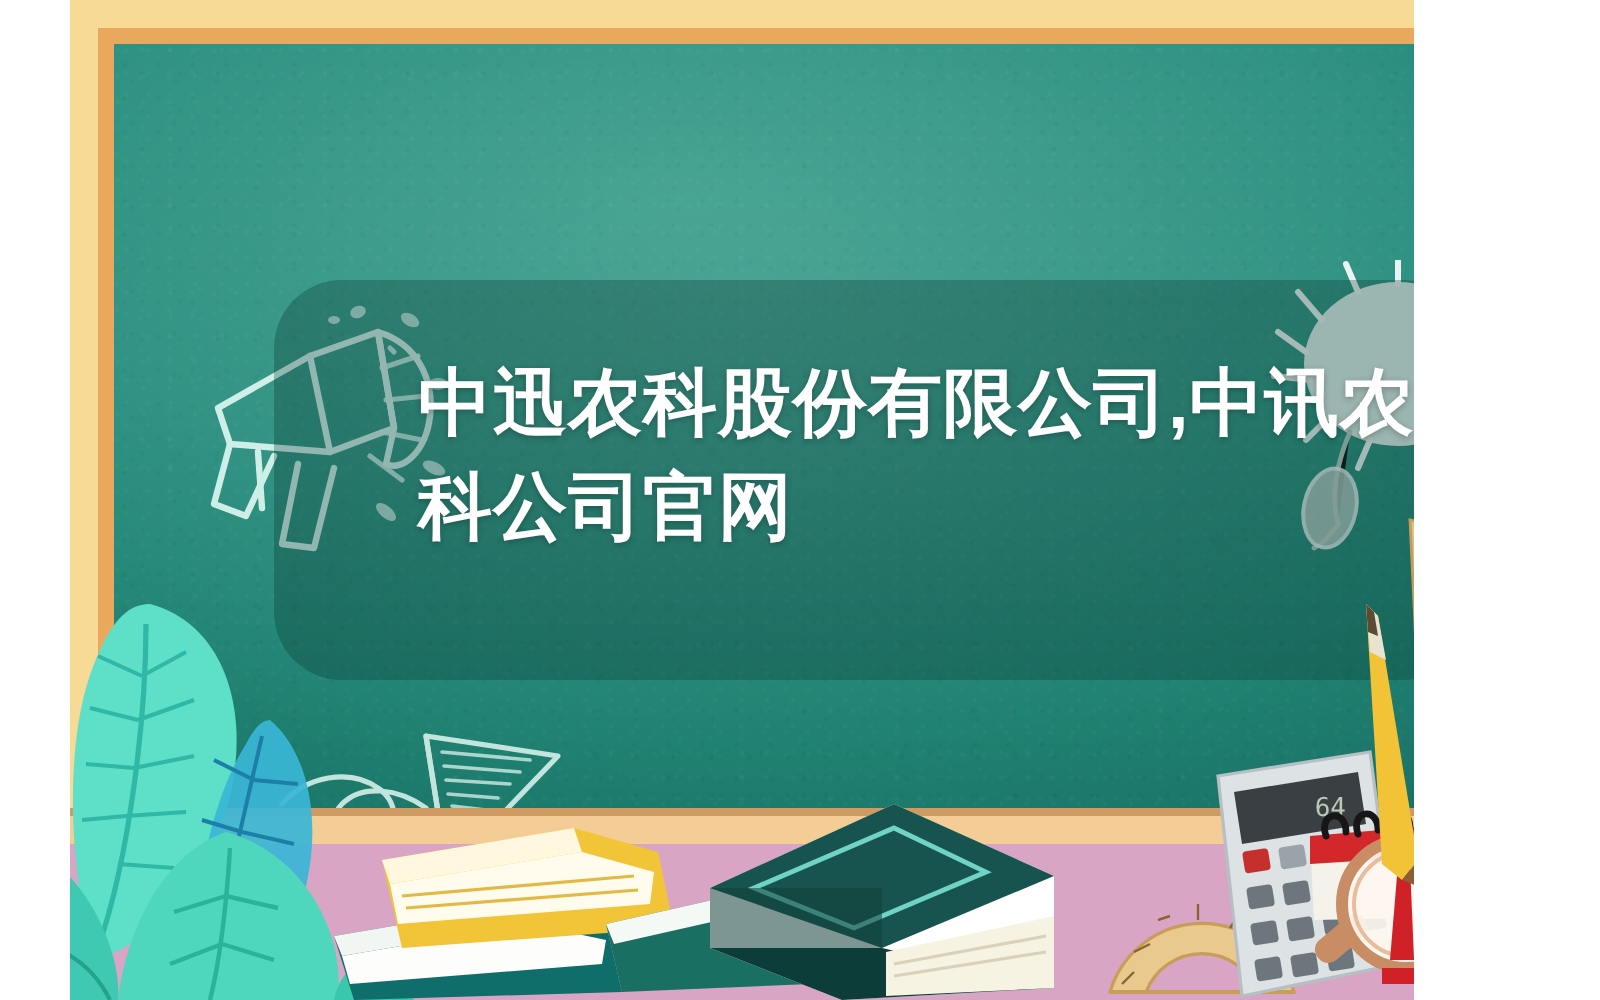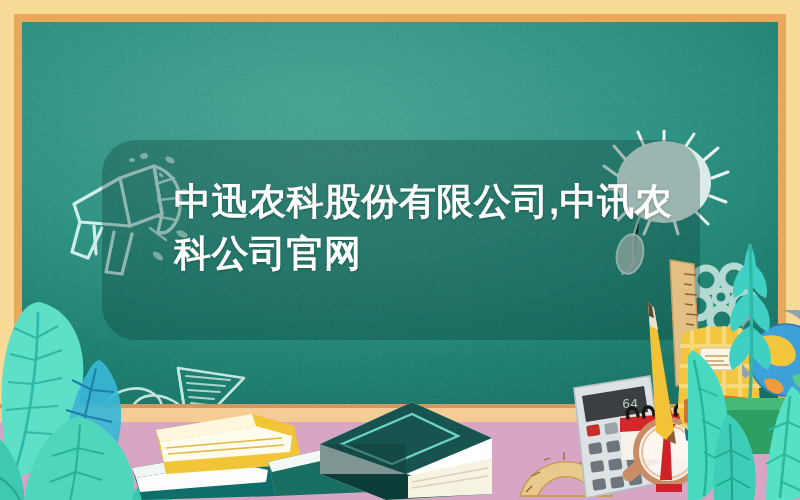--- a/index.html
+++ b/index.html
@@ -3,23 +3,24 @@
 <meta charset="utf-8">
 <style>
   * { box-sizing: border-box; margin:0; padding:0; }
   html, body {
     width: 800px; height: 500px;
     overflow: hidden;
     font-family: "Liberation Sans", "DejaVu Sans", sans-serif;
   }
   #stage {
     position: relative;
-    width: 800px; height: 500px;
+    width: 672px; height: 500px;
     overflow: hidden;
     background: #f6d88f;
+    margin-left: 35px;
   }
 
   
   .desk-pink {
     position:absolute; left:0; bottom:0; width:800px; height:78px;
     background:#d9a5c4;
   }
   .desk-tan {
     position:absolute; left:0; bottom:62px; width:800px; height:30px;
     background:#f3cd95;

